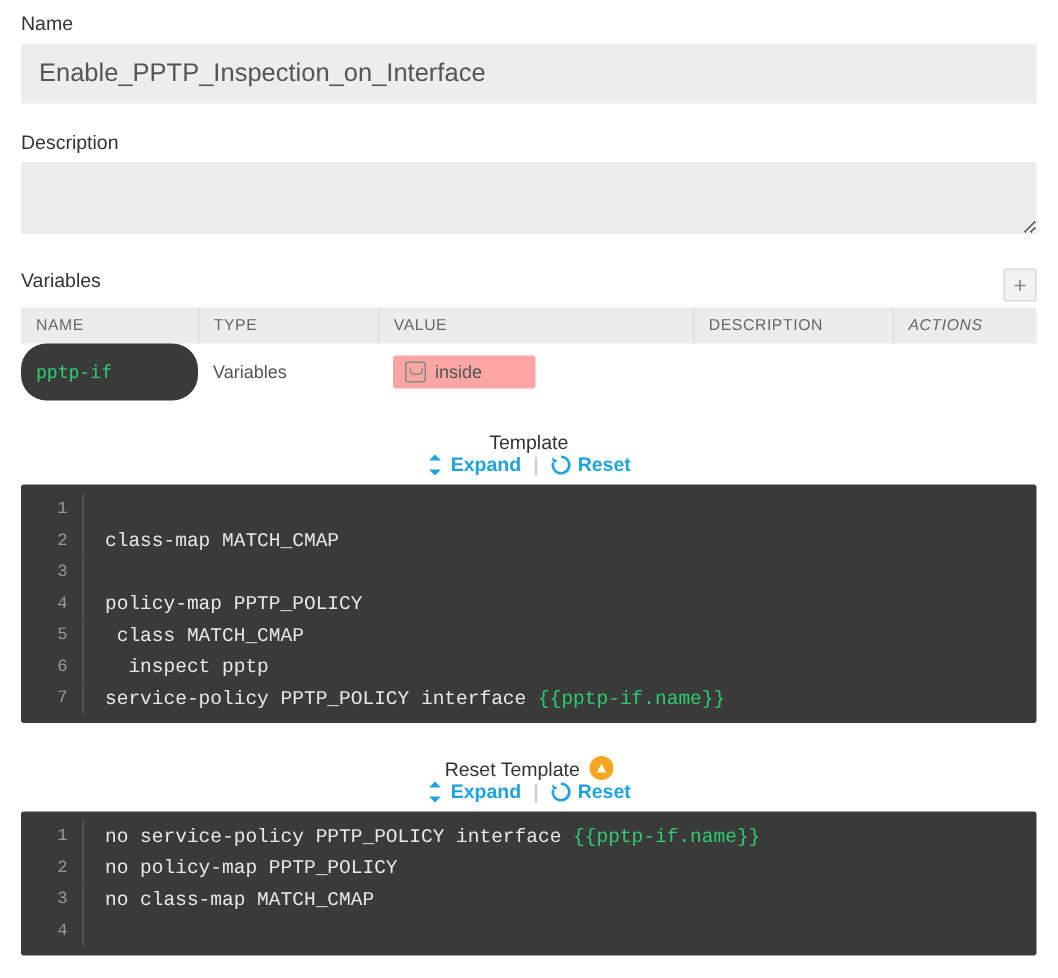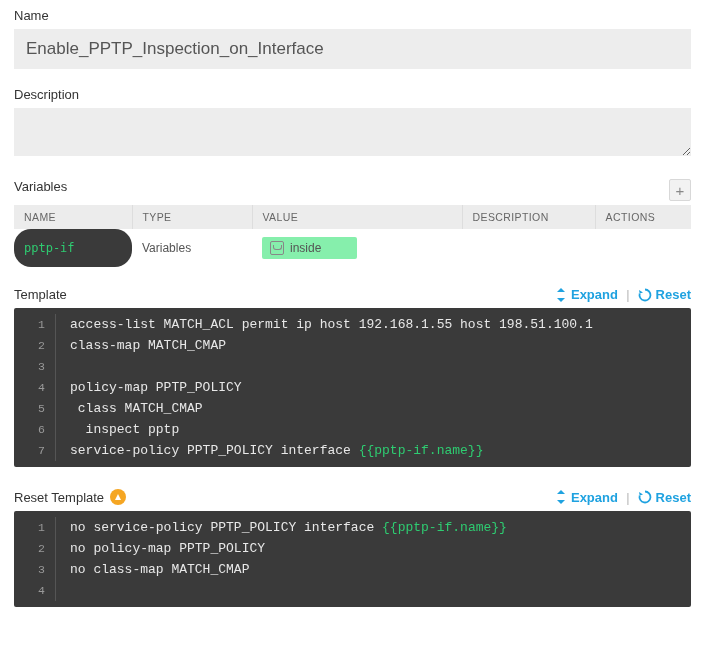--- a/index.html
+++ b/index.html
@@ -64,41 +64,41 @@
   .vars-table th {
     background: #ececec;
     font-size: 10.5px;
     font-weight: 500;
     color: #666;
     text-align: left;
     padding: 6px 10px;
     letter-spacing: 0.4px;
     border-right: 1px solid #ddd;
   }
-  .vars-table th:last-child { border-right: none; }
+  .vars-table th:last-child { border-right: none; font-style: italic; }
   .vars-table td {
     padding: 8px 10px;
     font-size: 12px;
     vertical-align: middle;
     border-radius: 17px;
   }
   .cell-name {
     background: #3a3a3a;
     color: #2ecc71;
     font-family: Consolas, monospace;
     font-size: 12px;
     width: 118px;
   }
   .cell-type { color: #555; width: 120px; }
   .cell-value { width: 210px; }
   .chip {
     display: inline-flex;
     align-items: center;
     gap: 6px;
-    background: #86efac;
+    background: #fca5a5;
     border-radius: 2px;
     padding: 4px 36px 4px 8px;
     font-size: 12px;
     color: #555;
   }
   .chip .chip-icon {
     width: 14px;
     height: 14px;
     border: 1.5px solid #888;
     border-radius: 2px;
@@ -111,23 +111,23 @@
     top: 3px;
     width: 7px;
     height: 4px;
     border: 1.5px solid #888;
     border-top: none;
     border-radius: 0 0 3px 3px;
   }
   
   .tmpl-hdr {
     display: flex;
-    justify-content: space-between;
     align-items: center;
     margin-bottom: 6px;
+    flex-direction: column;
   }
   .tmpl-title {
     font-size: 13px;
     color: #333;
     display: flex;
     align-items: center;
     gap: 6px;
   }
   .warn-badge {
     width: 16px;
@@ -241,21 +241,20 @@
         <path d="M7 1.5 a5.5 5.5 0 1 1 -5.3 4" fill="none" stroke="#1fa2e0" stroke-width="1.8"></path>
         <path d="M1 2 L1.7 5.5 L5 4.5 Z" fill="#1fa2e0"></path>
       </svg>
       <span>Reset</span>
     </span>
   </div>
 </div>
 <div class="code-editor">
     <div class="code-line">
       <div class="gutter">1</div>
-      <div class="code"><span>access-list MATCH_ACL permit ip host 192.168.1.55 host 198.51.100.1</span></div>
     </div>
     <div class="code-line">
       <div class="gutter">2</div>
       <div class="code"><span>class-map MATCH_CMAP</span></div>
     </div>
     <div class="code-line">
       <div class="gutter">3</div>
     </div>
     <div class="code-line">
       <div class="gutter">4</div>

